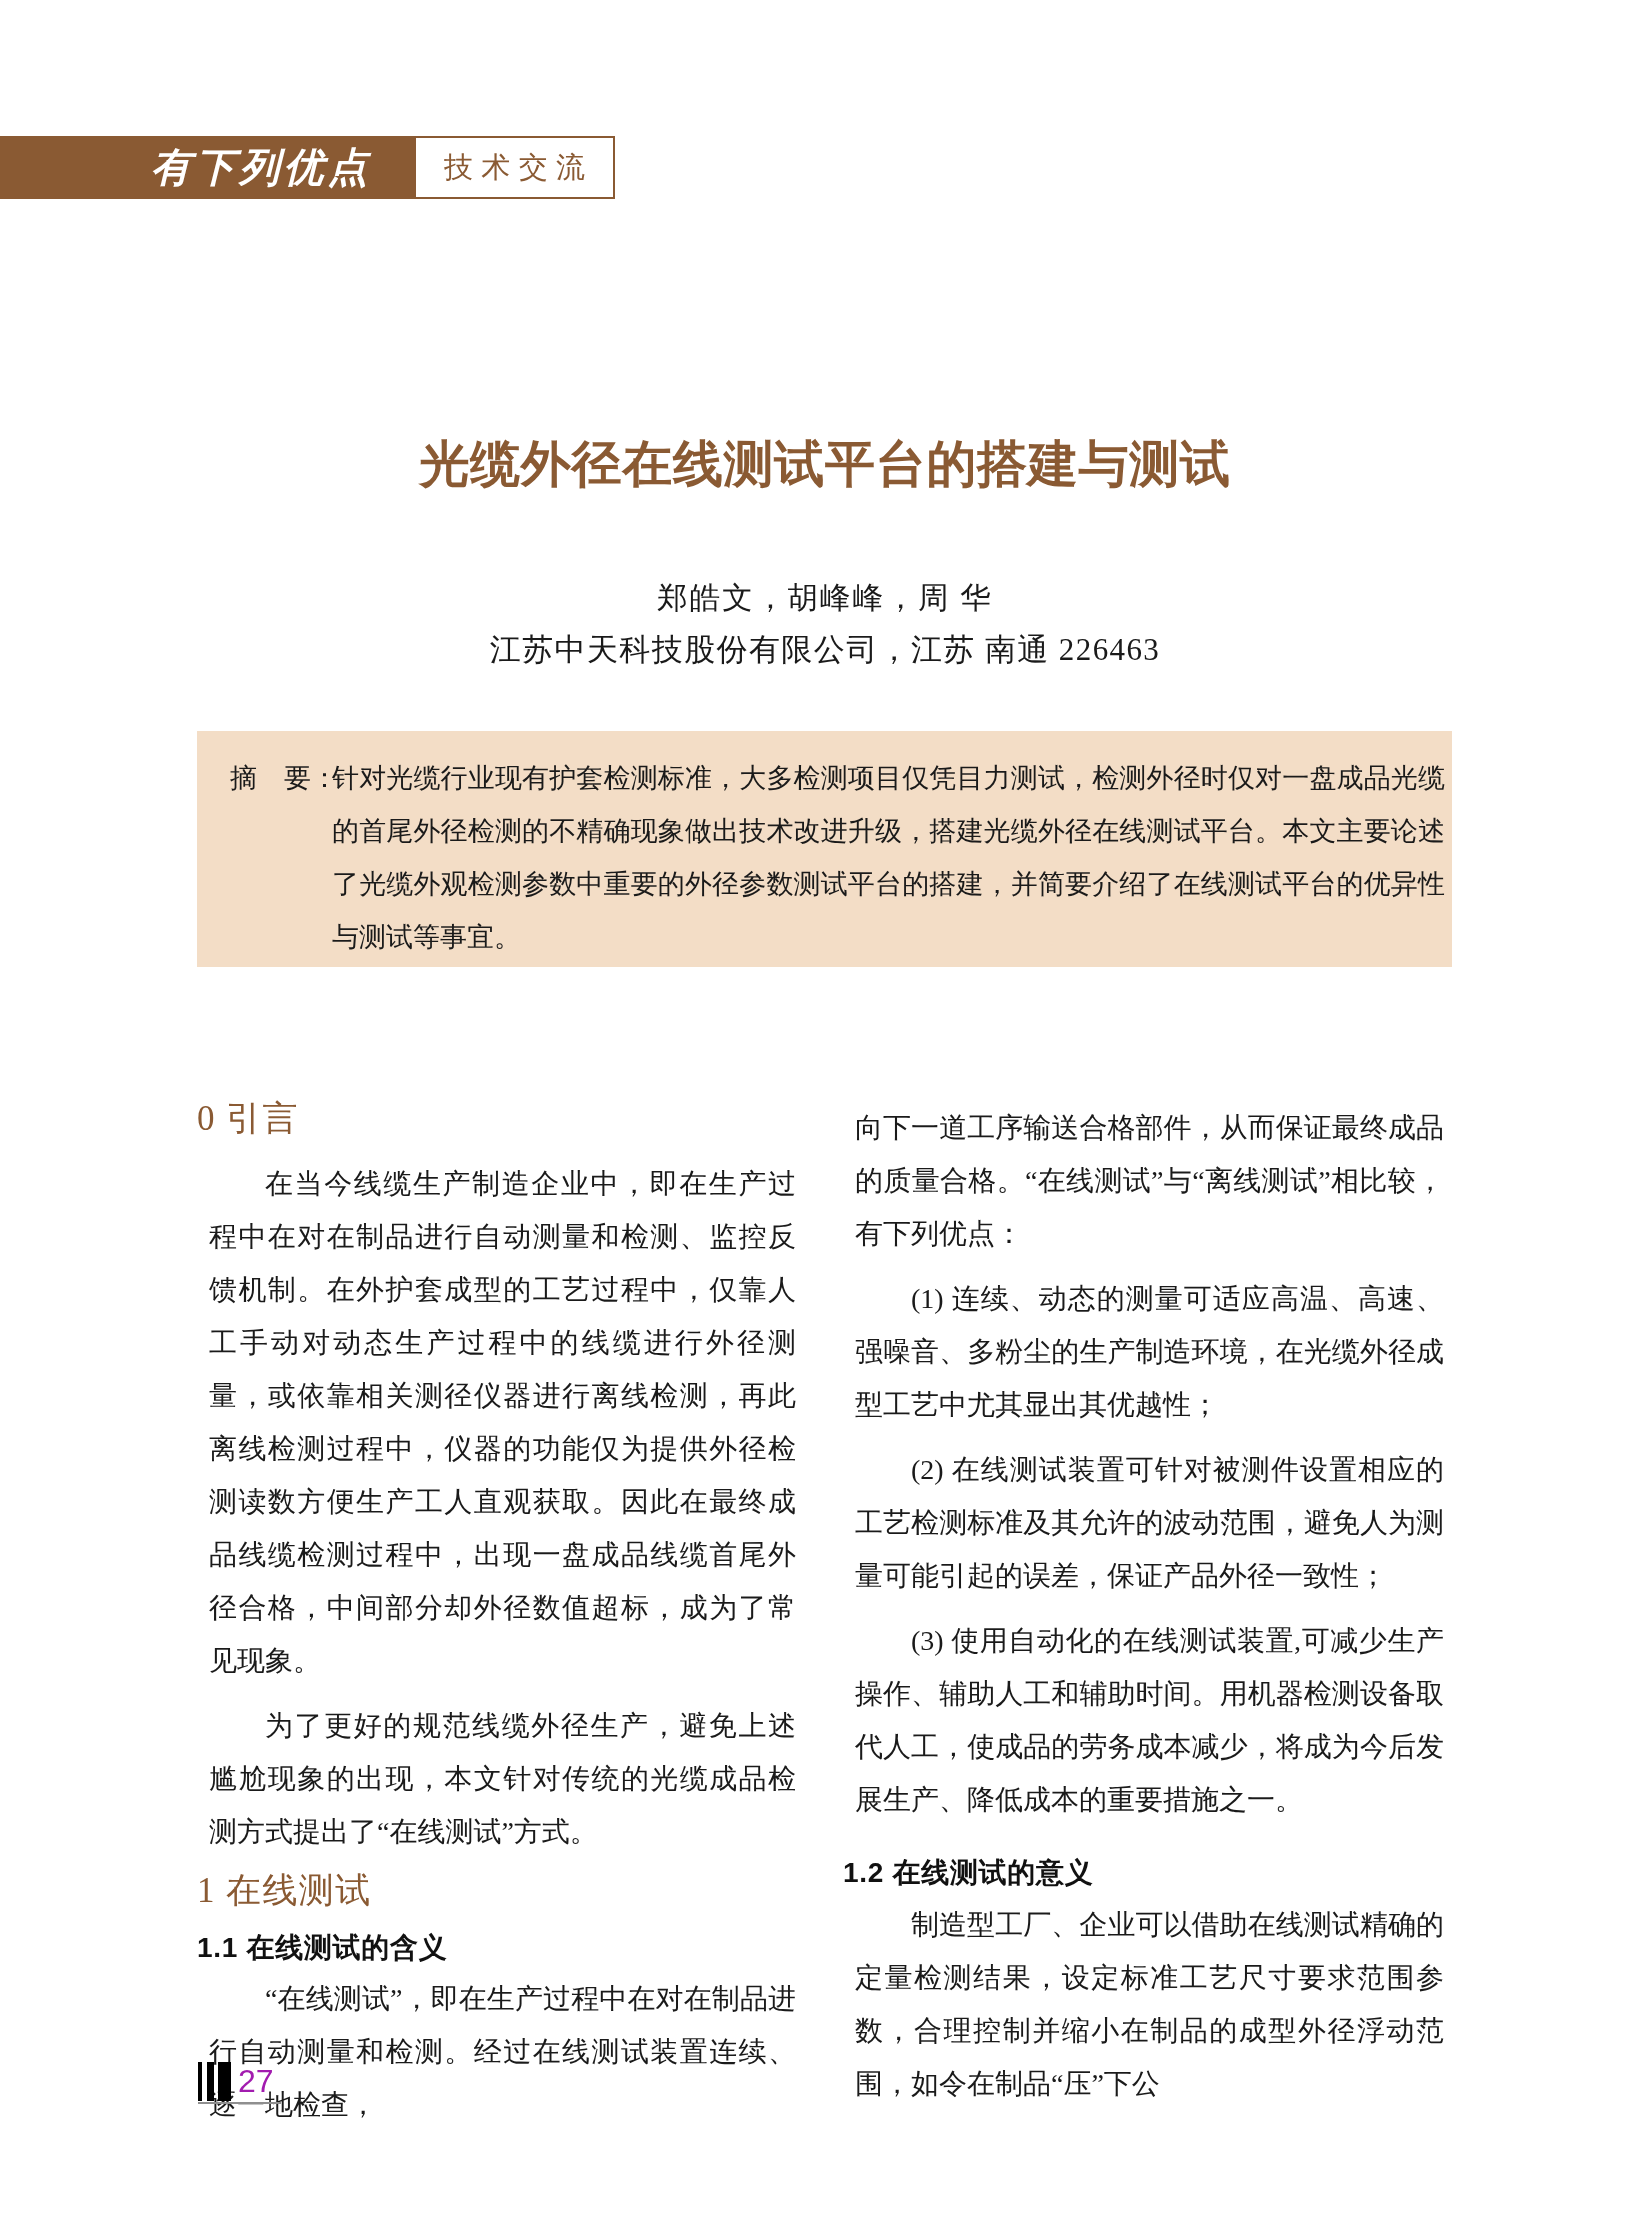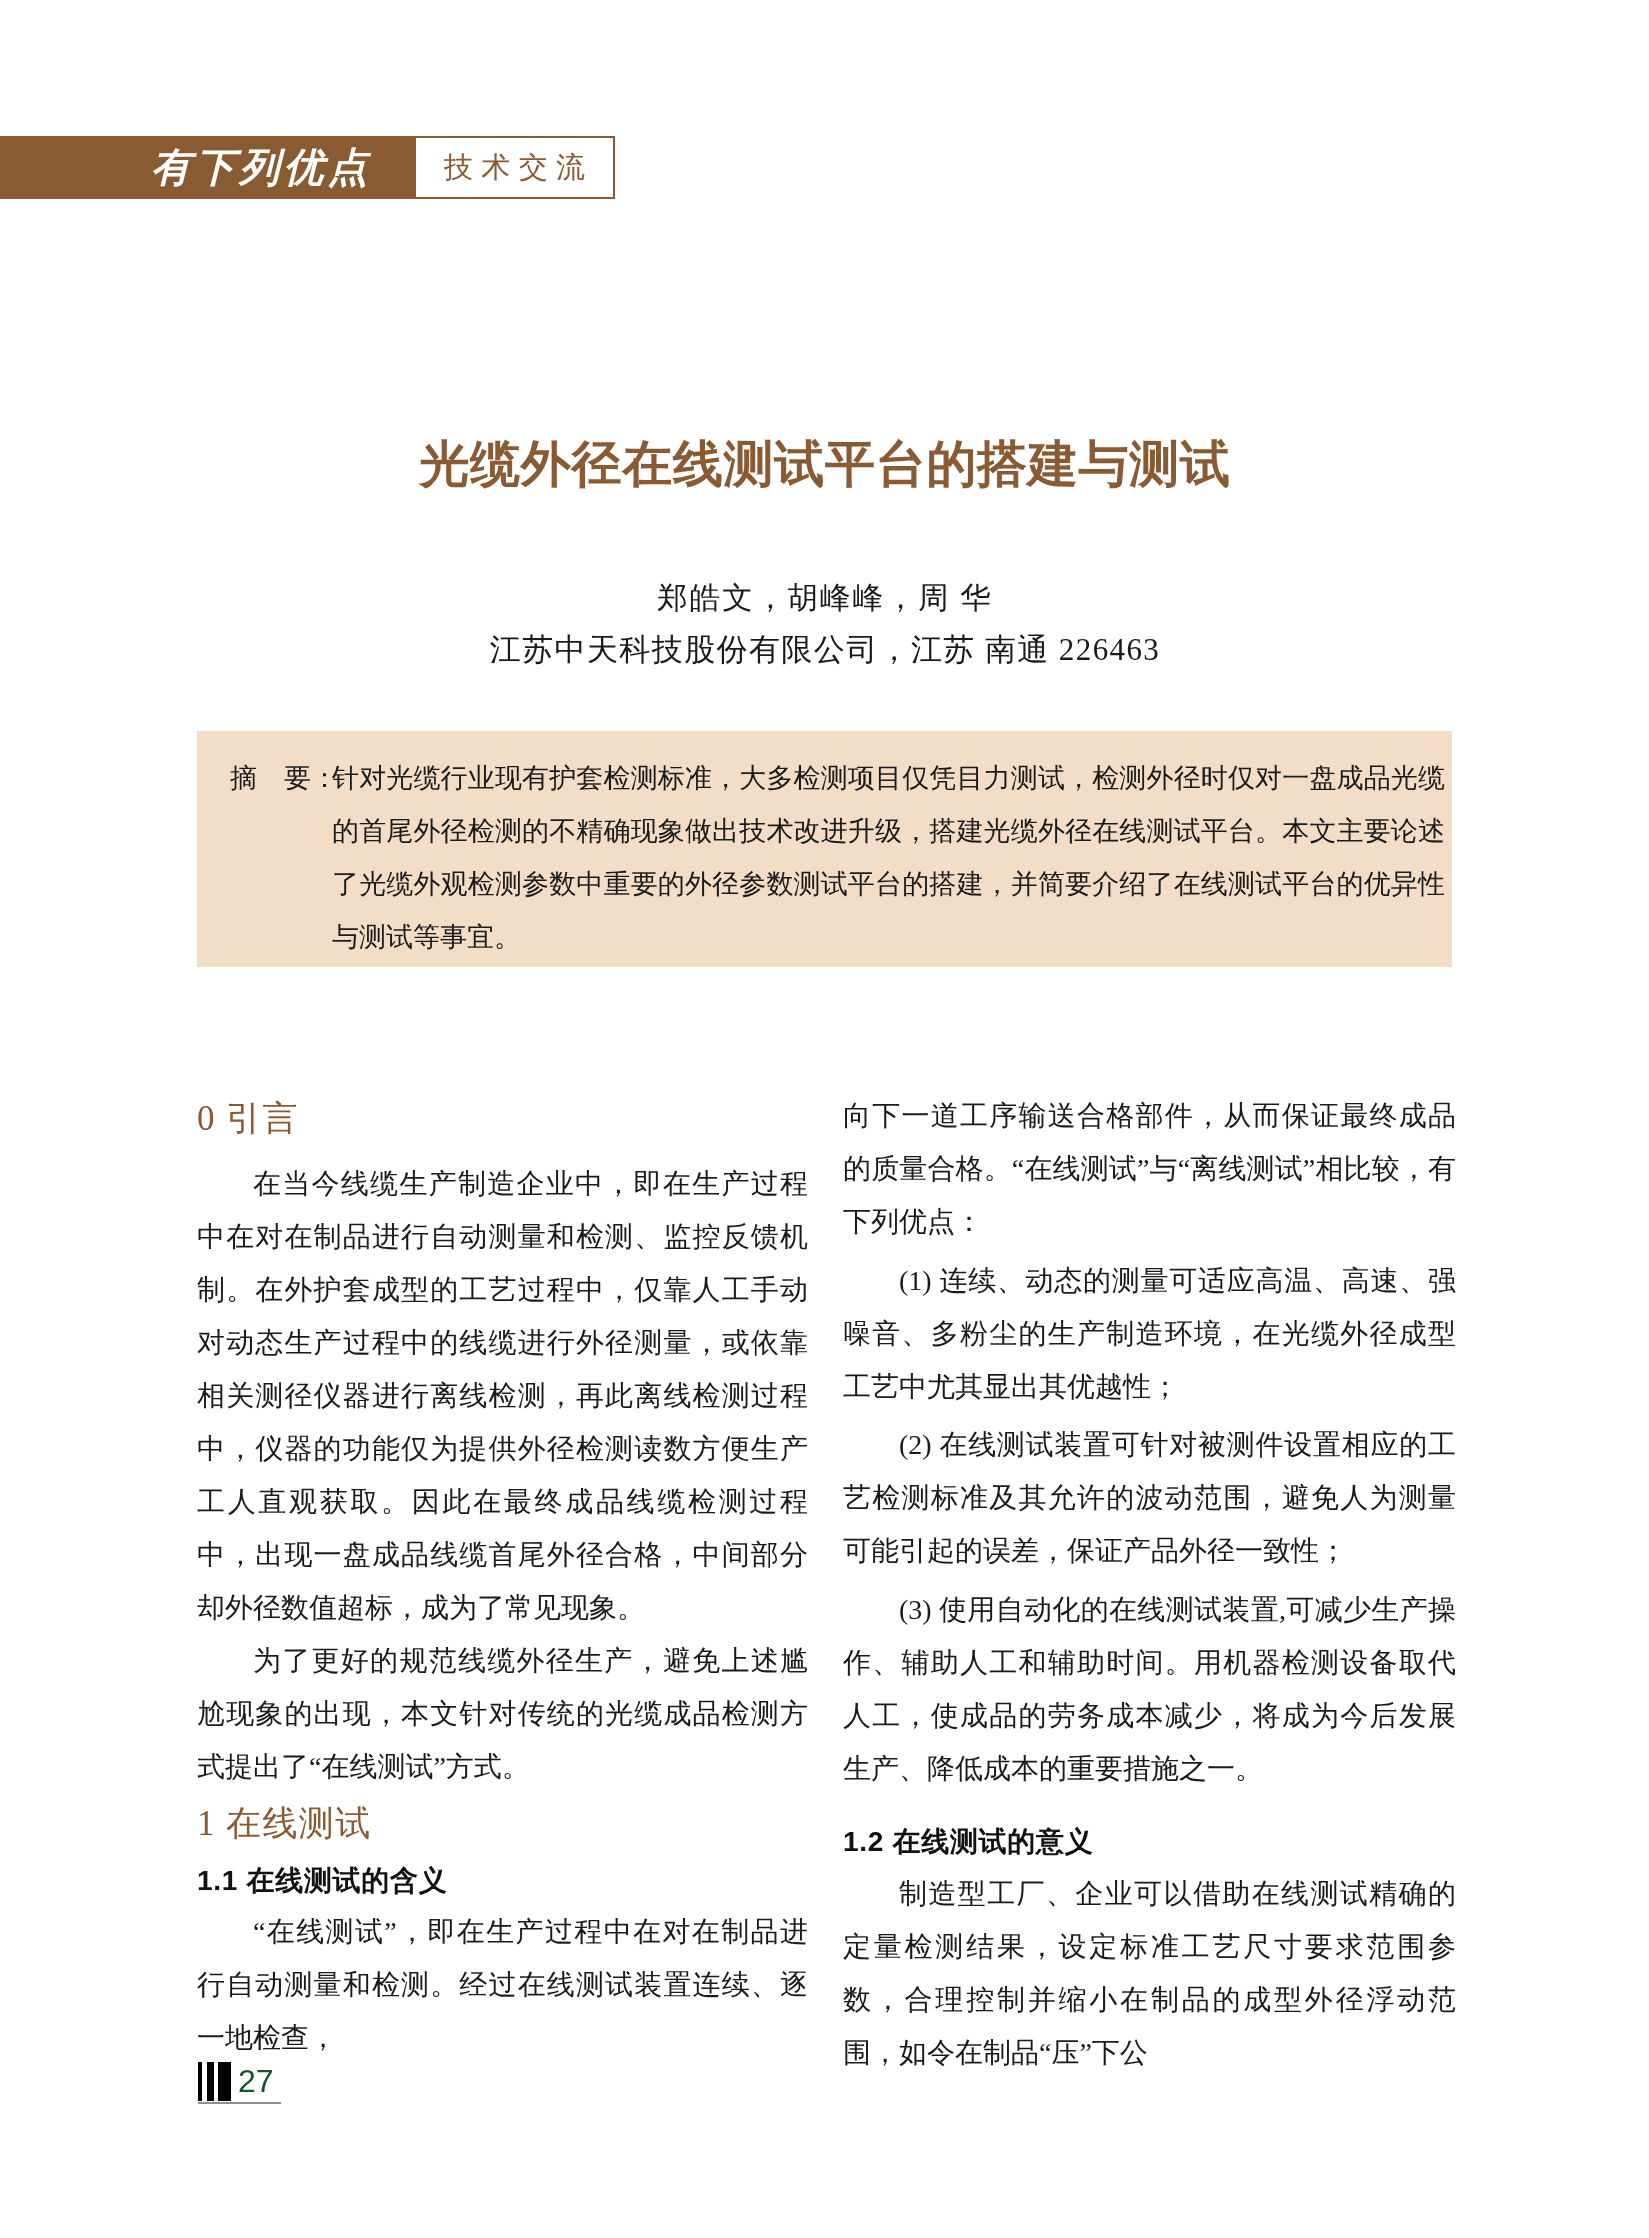--- a/index.html
+++ b/index.html
@@ -64,21 +64,21 @@
     position:absolute;left:33px;top:175px;width:1206px;
     font-size:27px;line-height:53px;white-space:nowrap;
   }
   
   .col{
     position:absolute;font-size:28px;line-height:53px;
     text-align:justify;text-justify:inter-ideograph;
   }
   .col-left{left:197px;top:1081px;width:611px;}
   .col-right{left:843px;top:1089px;width:613px;}
-  .col p{margin:0;text-indent:2em;}
+  .col p{margin:12px;text-indent:2em;}
   .col p.cont{text-indent:0;}
   h2.sec{
     margin:17.3px 0 0 0;font-size:35px;line-height:42px;font-weight:normal;
     color:#8a5a33;text-indent:0;letter-spacing:1.4px;
   }
   h2.sec2{margin:9.7px 0 0 0;}
   h3.sub{
     margin:18px 0 0 0;font-size:28px;line-height:35px;
     font-family:"Liberation Sans","DejaVu Sans",sans-serif;font-weight:bold;
     color:#111111;letter-spacing:0.7px;
@@ -89,21 +89,21 @@
   .col-right p.after-sub{margin-top:8.3px;}
   .col-right h3.sub{margin-top:29px;}
   
   .pagenum-wrap{position:absolute;left:198px;top:2062px;height:42px;}
   .pn-bar{position:absolute;top:0;height:39px;background:#000000;}
   .pn-bar.b1{left:0;width:3.5px;}
   .pn-bar.b2{left:9px;width:7px;}
   .pn-bar.b3{left:20px;width:13px;}
   .pn-num{
     position:absolute;left:40px;top:0;height:39px;line-height:39px;
-    font-size:32px;font-family:"Liberation Sans",sans-serif;color:#14532d;
+    font-size:32px;font-family:"Liberation Sans",sans-serif;color:#a21caf;
   }
   .pn-line{position:absolute;left:198px;top:2102px;width:83px;height:2.1px;background:#8f8f8f;}
 </style>
 </head>
 <body>
 
 <div class="page">
 
   <div class="brand-bar">
     <span class="logo">有下列优点</span>

